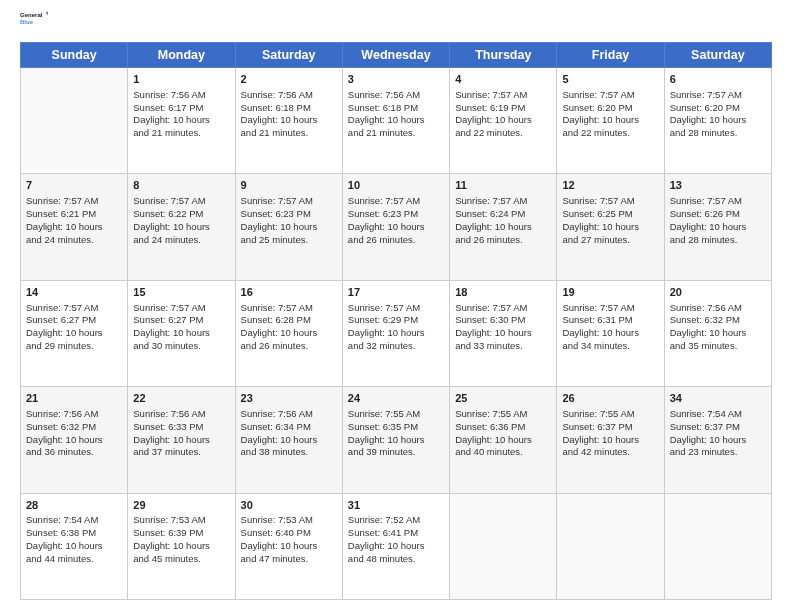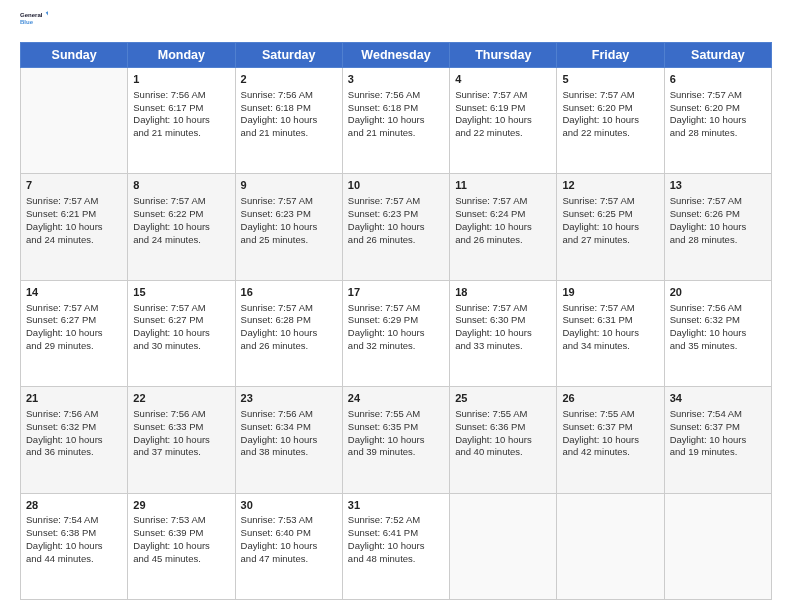--- a/index.html
+++ b/index.html
@@ -307,21 +307,21 @@
             <div>Sunrise: 7:55 AM</div>
             <div>Sunset: 6:37 PM</div>
             <div>Daylight: 10 hours</div>
             <div>and 42 minutes.</div>
           </td>
           <td>
             <span class="day-num">34</span>
             <div>Sunrise: 7:54 AM</div>
             <div>Sunset: 6:37 PM</div>
             <div>Daylight: 10 hours</div>
-            <div>and 19 minutes.</div>
+            <div>and 23 minutes.</div>
           </td>
         </tr>
         <tr class="row-white">
           <td>
             <span class="day-num">28</span>
             <div>Sunrise: 7:54 AM</div>
             <div>Sunset: 6:38 PM</div>
             <div>Daylight: 10 hours</div>
             <div>and 44 minutes.</div>
           </td>

